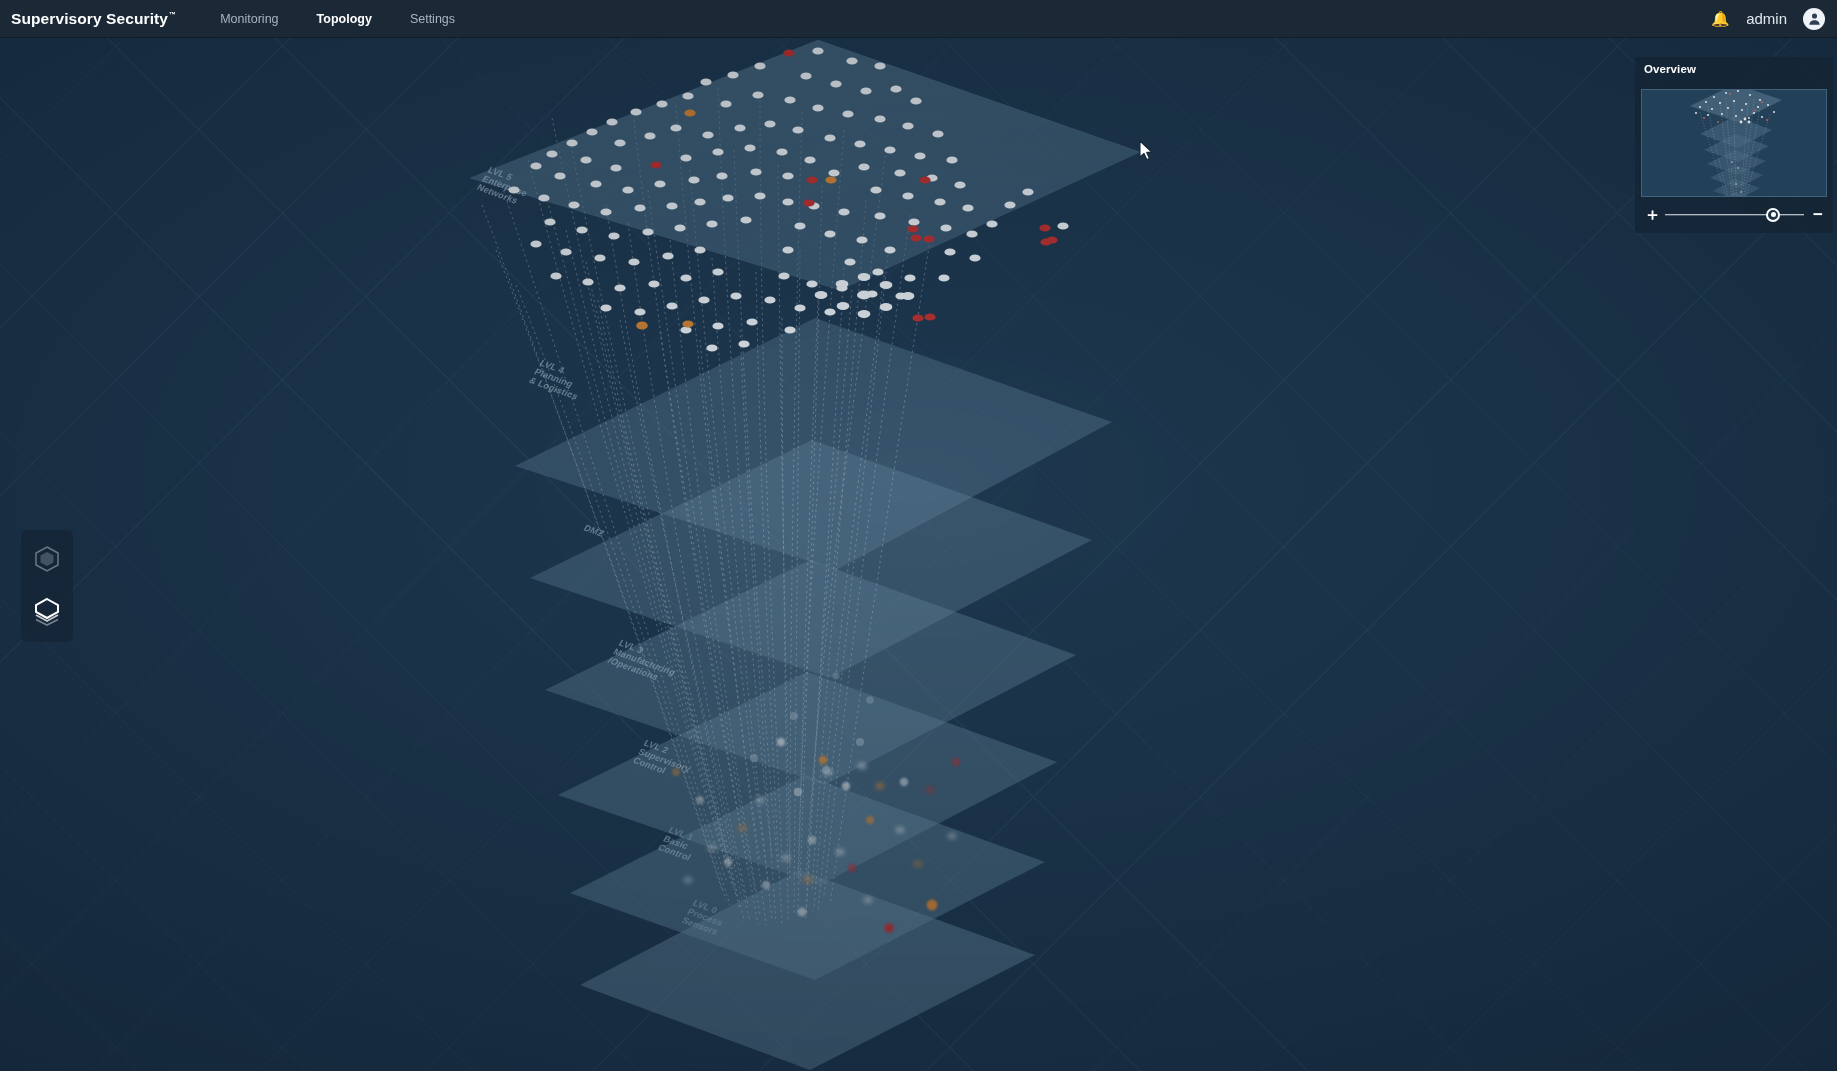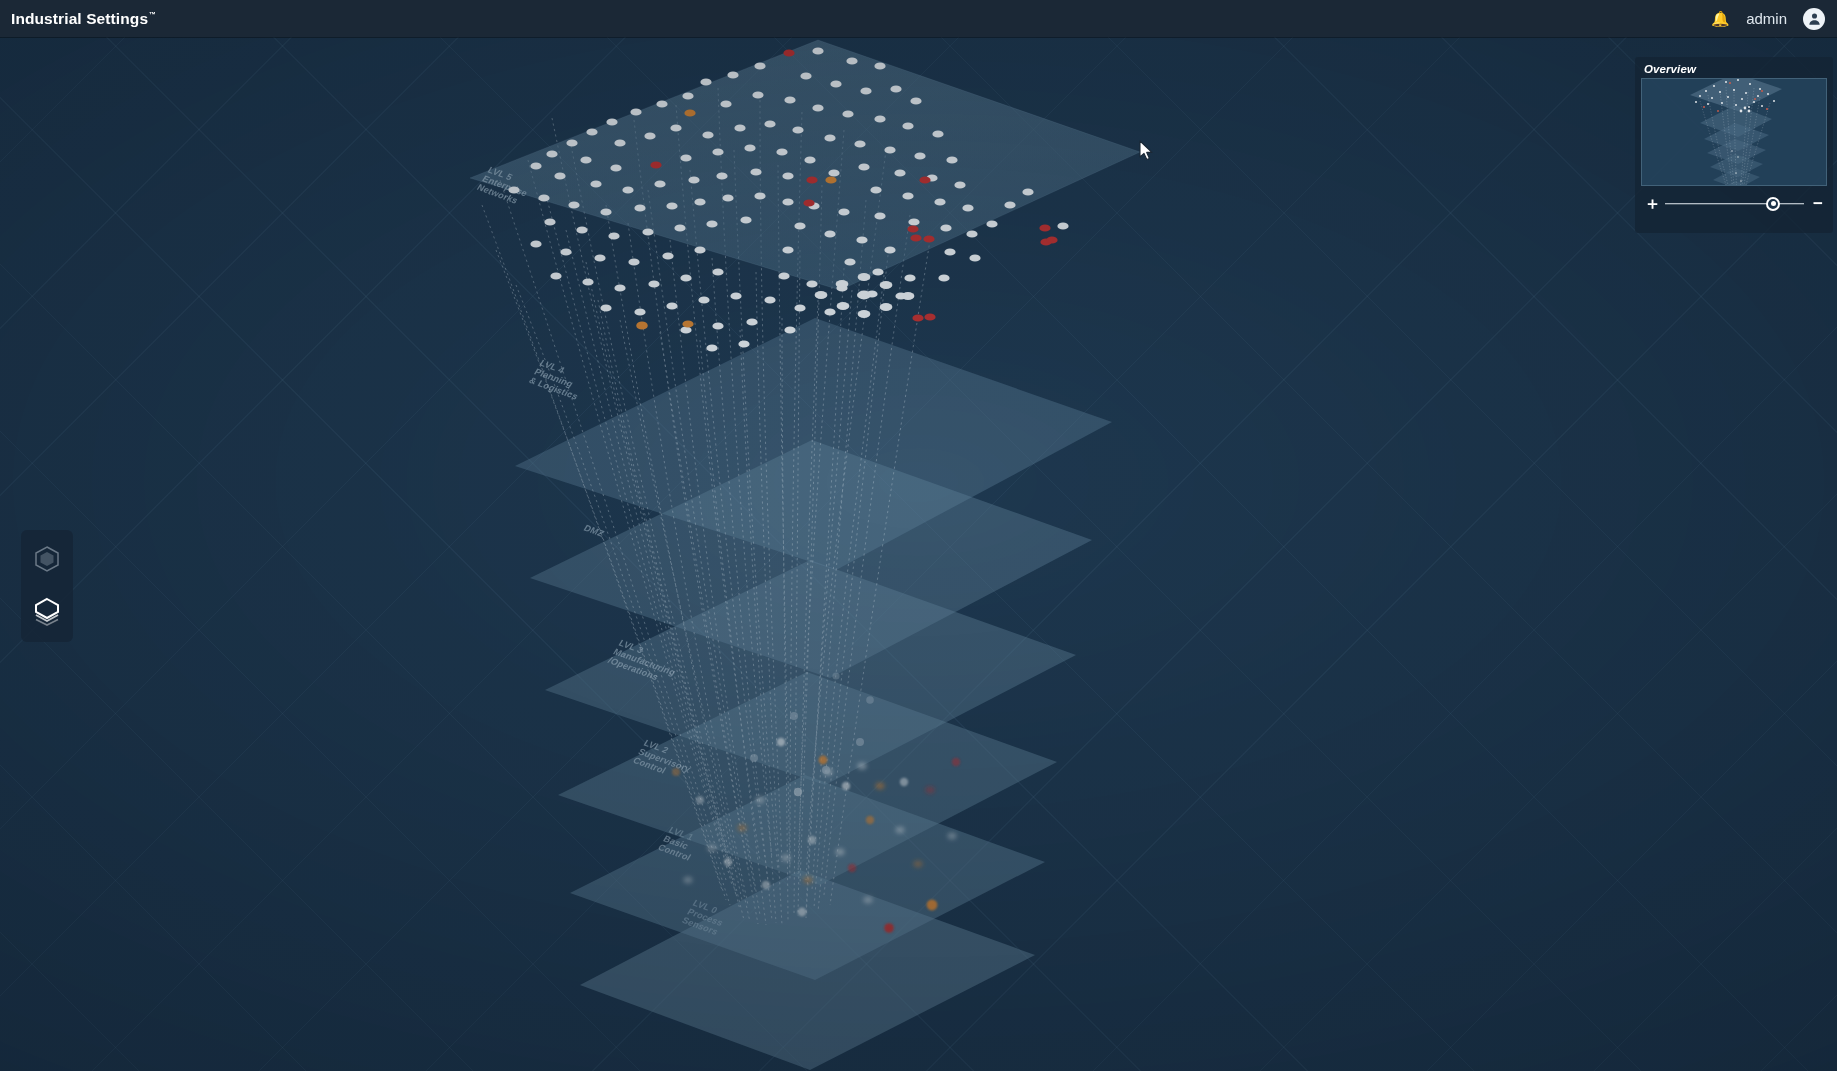--- a/index.html
+++ b/index.html
@@ -93,21 +93,21 @@
   #overview {
     position:absolute; right:4px; top:57px;
     width:198px; height:176px;
     background:rgba(20,36,53,.80);
     border-radius:3px;
     z-index:55;
     padding:5px 6px 0 6px;
   }
   #overview-title {
     color:#ffffff; font-size:11.5px; font-weight:bold;
-    margin:1px 0 3px 3px; letter-spacing:.1px;font-style:italic;
+    margin:1px 0 14px 3px; letter-spacing:.1px;
   }
   #minimap {
     position:relative; width:100%; height:108px;
     background:rgba(47,86,117,.55);
     border:1px solid rgba(150,185,210,.28);
     overflow:hidden;
   }
   #minimap svg { position:absolute; left:0; top:-18px; }
   #zoomrow {
     display:flex; align-items:center; gap:7px;
@@ -508,22 +508,27 @@
 
         </g>
       </svg>
     </div>
 
     <div id="vignette"></div>
   </div>
 
   <div id="header">
     <div id="logo">
-      <span>Industrial Settings</span><span class="tm">™</span>
+      <span>Supervisory Security</span><span class="tm">™</span>
     </div>
+    <nav id="mainnav">
+      <div class="navitem">Monitoring</div>
+      <div class="navitem active">Topology</div>
+      <div class="navitem">Settings</div>
+    </nav>
     <div id="headerright">
       <span id="bell-icon">🔔</span>
       <span id="username">admin</span>
       <span id="avatar">
         <svg width="15" height="15" viewBox="0 0 24 24" fill="#2c3e50">
           <circle cx="12" cy="8" r="4.1"></circle>
           <path d="M3.8 22c0-4.6 3.7-7.3 8.2-7.3s8.2 2.7 8.2 7.3z"></path>
         </svg>
       </span>
     </div>

